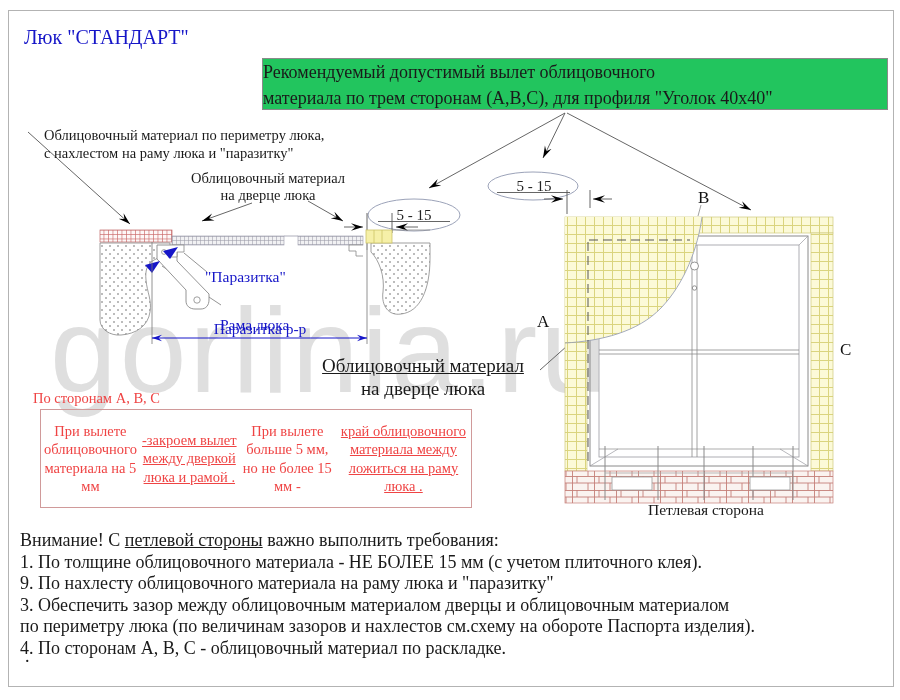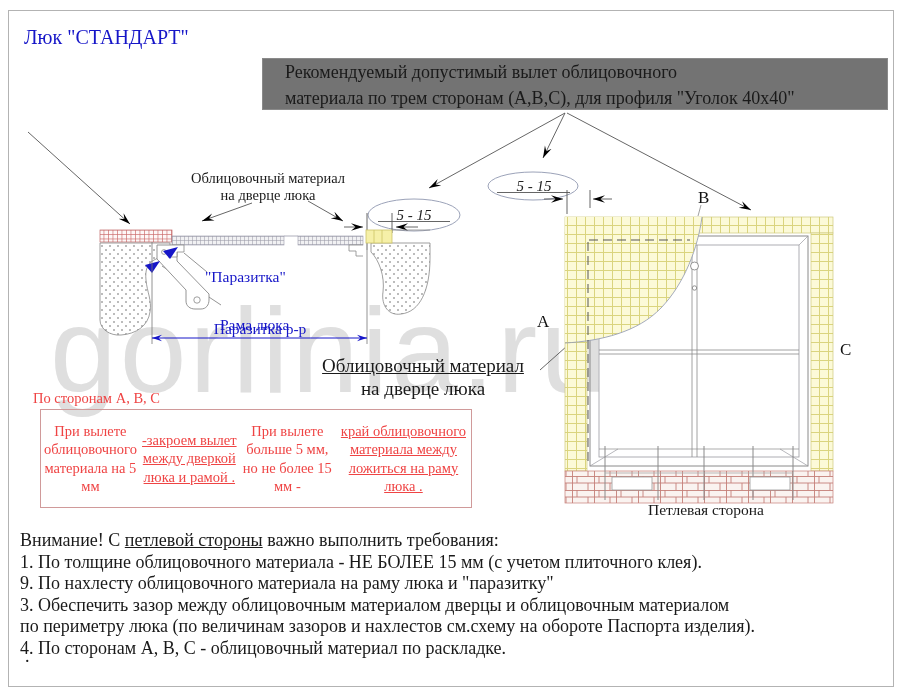--- a/index.html
+++ b/index.html
@@ -5,24 +5,24 @@
   html,body{margin:0;padding:0;background:#fff;}
   #page{position:relative;width:900px;height:700px;background:#fff;overflow:hidden;
         font-family:"Liberation Serif",serif;color:#1a1a1a;}
   .abs{position:absolute;}
   #watermark{z-index:1;left:50px;top:290px;font-family:"Liberation Sans",sans-serif;
              font-size:120px;line-height:1;color:#d5d5d5;letter-spacing:3px;opacity:.75;}
   #draw{z-index:2;left:0;top:0;}
   .txt{z-index:3;}
   #title{left:24px;top:26px;font-size:20px;color:#1616C8;}
   #info-box{left:262px;top:58px;width:626px;height:52px;border:1px solid #8a8a8a;
-            background:#737373;font-size:18px;line-height:26px;padding-left:22px;box-sizing:border-box;}
+            background:#22c55e;font-size:18px;line-height:26px;box-sizing:border-box;}
   #perimeter-label{left:44px;top:127px;font-size:14.5px;line-height:17.5px;}
   #door-small-label{left:183px;top:170px;width:170px;text-align:center;font-size:14.5px;line-height:17px;}
-  .dim-bubble{width:92px;text-align:center;font-size:15px;color:#222;font-style:italic;}
+  .dim-bubble{width:92px;text-align:center;font-size:15px;color:#222;}
   #dim-left{left:368px;top:207px;}
   #dim-right{left:488px;top:178px;}
   .blue{color:#1616C8;}
   #parasitka-label{left:205px;top:268px;font-size:15.5px;}
   #frame-label{left:220px;top:300px;font-size:15.5px;margin-top:16px;}
   #mount-label{left:200px;top:320px;width:120px;text-align:center;font-size:15.5px;}
   #door-big-label{left:308px;top:354px;width:230px;text-align:center;font-size:19px;line-height:23px;}
   #door-big-label .u1{text-decoration:underline;}
   .red{color:#ef4444;}
   #red-heading{left:33px;top:390px;font-size:14.5px;}
@@ -164,20 +164,24 @@
     </g>
   </svg>
 
   <div id="title" class="abs txt">Люк "СТАНДАРТ"</div>
 
   <div id="info-box" class="abs txt">
     <div>Рекомендуемый допустимый вылет облицовочного</div>
     <div>материала по трем сторонам (А,В,С), для профиля "Уголок 40x40"</div>
   </div>
 
+  <div id="perimeter-label" class="abs txt">
+    <div>Облицовочный материал по периметру люка,</div>
+    <div>с нахлестом на раму люка и "паразитку"</div>
+  </div>
 
   <div id="door-small-label" class="abs txt">
     <div>Облицовочный материал</div>
     <div>на дверце люка</div>
   </div>
 
   <div id="dim-left" class="abs txt dim-bubble">5 - 15</div>
   <div id="dim-right" class="abs txt dim-bubble">5 - 15</div>
 
   <div id="parasitka-label" class="abs txt blue">"Паразитка"</div>

